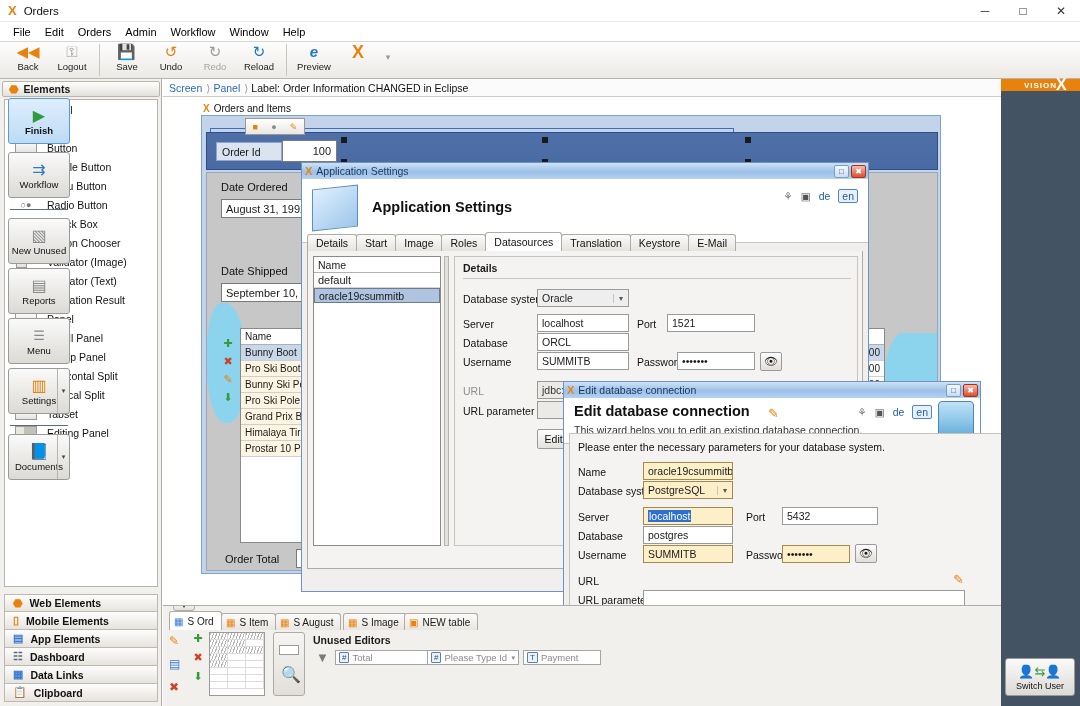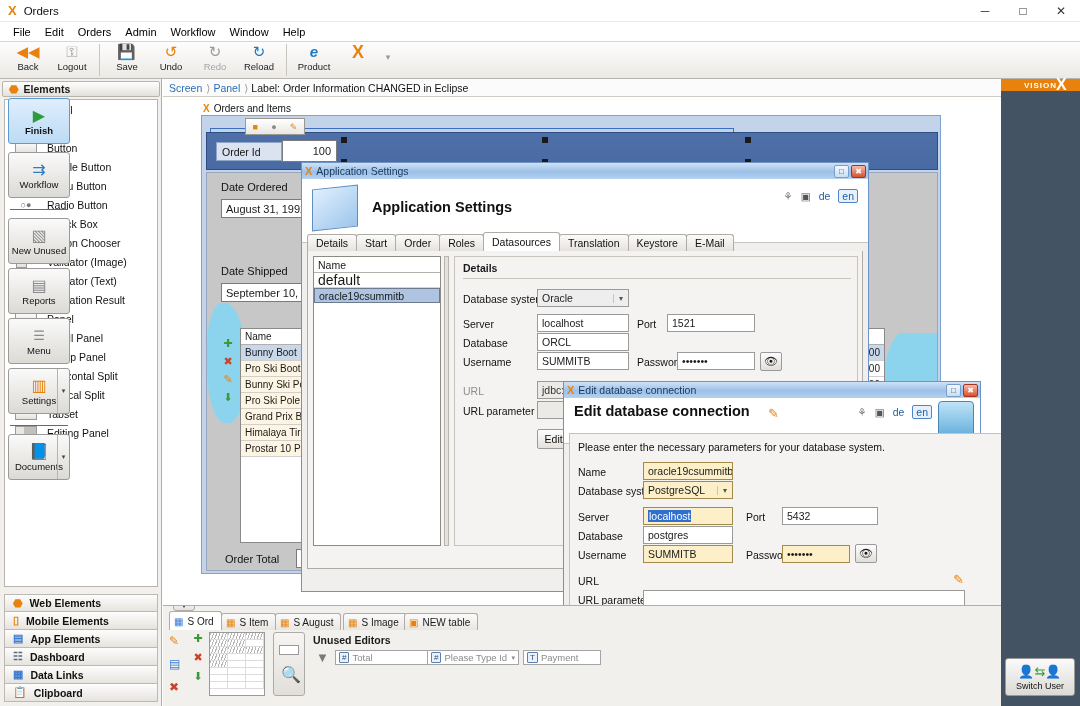--- a/index.html
+++ b/index.html
@@ -369,21 +369,21 @@
     <span class="gl ic-g">↻</span>
     <span>Redo</span>
   </div>
   <div class="tbtn">
     <span class="gl ic-b">↻</span>
     <span>Reload</span>
   </div>
   <div class="tbsep"></div>
   <div class="tbtn">
     <span class="gl ic-b" style="font-weight:bold;font-style:italic">e</span>
-    <span>Product</span>
+    <span>Preview</span>
   </div>
   <div class="tbtn">
     <span class="gl ic-o" style="font-weight:bold;font-size:18px">X</span>
   </div>
   <div class="tbtn" style="width:16px">
     <span class="gl ic-g" style="font-size:9px;padding-top:5px">▾</span>
   </div>
 </div>
 
 <div class="abs" id="leftpanel"></div>
@@ -625,33 +625,33 @@
           <span style="color:#777">⚘</span>
           <span style="color:#555">▣</span>
           <span class="de">de</span>
           <span class="en">en</span>
         </div>
       </div>
 
       <div class="tabstrip" style="left:6px;top:70px">
         <div class="tab">Details</div>
         <div class="tab">Start</div>
-        <div class="tab">Order</div>
+        <div class="tab">Image</div>
         <div class="tab">Roles</div>
         <div class="tab active">Datasources</div>
         <div class="tab">Translation</div>
         <div class="tab">Keystore</div>
         <div class="tab">E-Mail</div>
       </div>
 
       <div class="abs" style="left:6px;top:89px;width:556px;height:318px;background:#f4f3f1;border:1px solid #b0aca5;border-top:none">
 
         <div class="abs" style="left:5px;top:5px;width:128px;height:290px;background:#ffffff;border:1px solid #8e8a84">
           <div style="height:16px;border-bottom:1px solid #b4b0aa;font-size:10.5px;display:flex;align-items:center;padding-left:4px">Name</div>
-          <div style="height:15px;font-size:14px;display:flex;align-items:center;padding-left:4px;border-bottom:1px solid #d8d5d0">default</div>
+          <div style="height:15px;font-size:11px;display:flex;align-items:center;padding-left:4px;border-bottom:1px solid #d8d5d0">default</div>
           <div style="height:15px;font-size:10.5px;display:flex;align-items:center;padding-left:4px;background:#aec4e0;border:1px solid #6d7b8d">oracle19csummitb</div>
         </div>
 
         <div class="abs" style="left:136px;top:5px;width:5px;height:290px;background:#e3e1dc;border:1px solid #b7b3ad"></div>
 
         <div class="abs" style="left:146px;top:5px;width:404px;height:290px;background:#f4f3f1;border:1px solid #c6c2bc">
           <div class="grouphdr" style="left:8px;top:5px">Details</div>
           <div class="hrline" style="left:8px;top:21px;width:388px"></div>
 
           <div class="flbl" style="left:8px;top:36px">Database system</div>
@@ -695,20 +695,21 @@
       <span class="btns">
         <i>□</i>
         <i class="close">✖</i>
       </span>
     </div>
     <div class="dlg-body" style="height:307px">
 
       <div class="dlg-head" style="height:46px">
         <h1 class="abs" style="left:10px;top:5px">Edit database connection</h1>
         <span class="abs" style="left:204px;top:8px;color:#E8820C;font-size:13px">✎</span>
+        <div class="sub abs" style="left:10px;top:26px">This wizard helps you to edit an existing database connection.</div>
         <div class="langs" style="right:48px;top:7px">
           <span style="color:#777">⚘</span>
           <span style="color:#555">▣</span>
           <span class="de">de</span>
           <span class="en">en</span>
         </div>
         <div class="abs" style="right:6px;top:3px;width:36px;height:40px;
              background:linear-gradient(#bfe3f7,#5aa8d8);border:1px solid #4a87b5;border-radius:4px"></div>
       </div>
 

